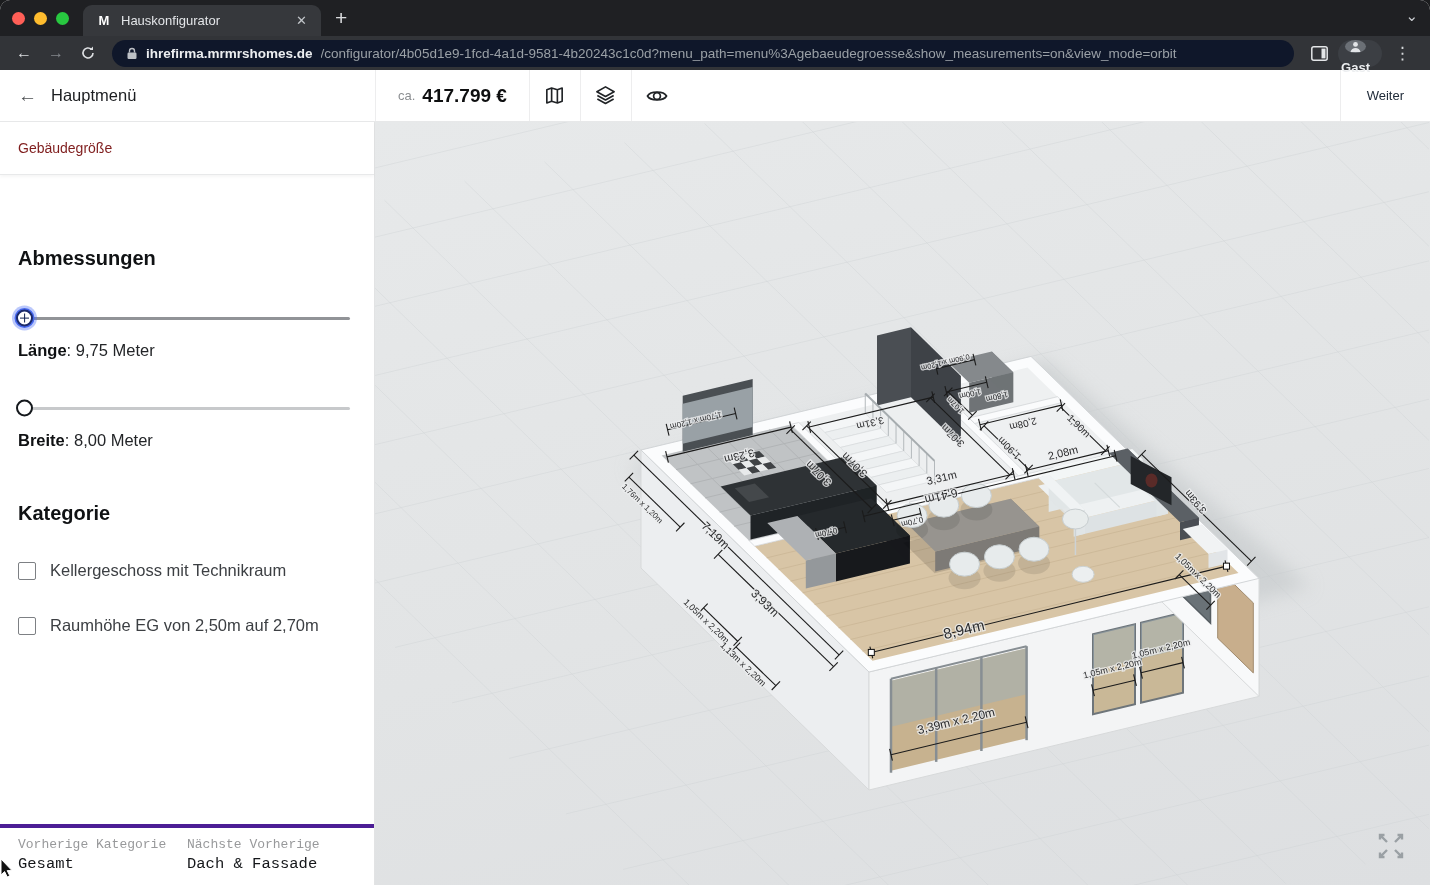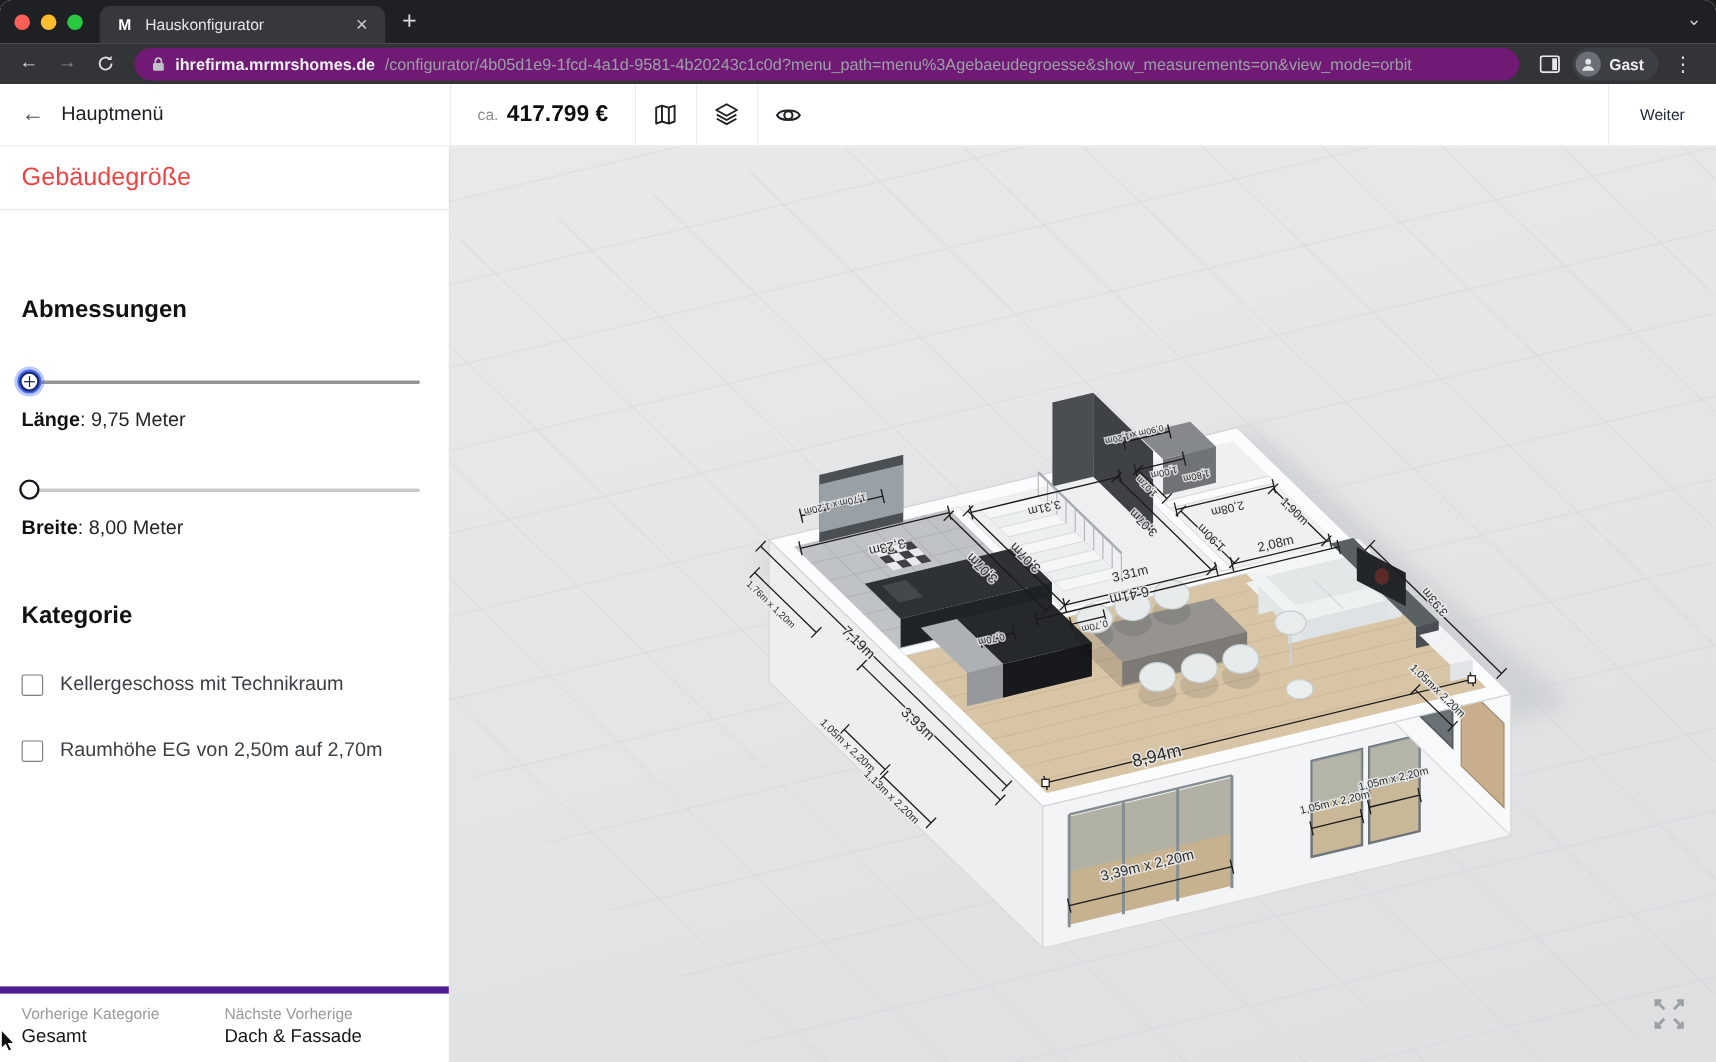--- a/index.html
+++ b/index.html
@@ -18,28 +18,28 @@
               color:#fff; font-weight:900; font-size:13px; letter-spacing:-1px; }
   .tab .title { color:#e3e5e8; font-size:13px; flex:1; white-space:nowrap; overflow:hidden; }
   .tab .close { color:#c3c7cb; font-size:13px; padding:2px 4px; border-radius:4px; }
   .newtab { color:#d8dadd; font-size:21px; font-weight:300; padding:0 14px 6px 14px; }
   .strip-chevron { position:absolute; right:12px; top:7px; color:#cfd2d6; font-size:15px; }
 
   .toolbar { height:34px; background:#323438; display:flex; align-items:center; padding:0 10px; gap:4px; }
   .navbtn { width:28px; height:26px; display:flex; align-items:center; justify-content:center;
             border-radius:50%; font-size:16px; }
   .back { color:#dcdee1; } .fwd { color:#84888d; } .reload { color:#dcdee1; }
-  .urlbar { flex:1; height:27px; background:#701a75; border-radius:14px; display:flex;
+  .urlbar { flex:1; height:27px; background:#0f172a; border-radius:14px; display:flex;
             align-items:center; padding:0 14px; gap:8px; margin:0 6px; overflow:hidden; }
   .urlbar .lock { flex:none; }
   .url-domain { color:#eceef0; font-size:13.5px; font-weight:700; white-space:nowrap; }
   .url-path { color:#9aa0a6; font-size:13.5px; white-space:nowrap; overflow:hidden; }
   .panelbtn { width:30px; height:26px; display:flex; align-items:center; justify-content:center; }
   .profile { height:27px; background:#3c3f44; border-radius:14px; display:flex; align-items:center;
-             gap:7px; padding:0 12px 0 3px; }
+             gap:7px; padding:0 12px 0 3px;flex-direction:column; }
   .avatar { width:21px; height:21px; border-radius:50%; background:#6b7076; display:flex;
             align-items:center; justify-content:center; }
   .profile .pname { color:#eceef0; font-size:13px; font-weight:600; }
   .dots { color:#d5d8db; font-size:17px; padding:0 8px; letter-spacing:1px; }
 
   
   .appheader { height:52px; background:#fff; border-bottom:1px solid #e7e8e9; display:flex; align-items:stretch; }
   .hm { width:375px; display:flex; align-items:center; gap:14px; padding-left:18px; }
   .hm .arrow { color:#4c4f52; font-size:19px; }
   .hm .lbl { color:#1c1e21; font-size:16.5px; }
@@ -51,43 +51,43 @@
   .iconcell:last-of-type { border-right:1px solid #ededee; }
   .spacer { flex:1; }
   .weiter { display:flex; align-items:center; padding:12px 26px; border-left:1px solid #ededee;
             color:#212c3a; font-size:13px; font-weight:500; }
 
   
   .main { display:flex; height:763px; }
   .sidebar { width:375px; background:#fff; border-right:1px solid #e2e3e4; position:relative; flex:none; }
   .cat-row { height:53px; display:flex; align-items:center; padding-left:18px;
              border-bottom:1px solid #e8e9ea; box-shadow:0 2px 3px rgba(0,0,0,.04);
-             font-size:21px; color:#ef4444; }
+             font-size:14px; color:#7f1d1d; }
   .panel { padding:0 24px 0 18px; }
   h2.sec { font-size:20px; font-weight:700; color:#101214; }
   .sec-abm { margin-top:72px; }
   .sec-ges { margin-top:52px; }
   .slider { position:relative; height:20px; margin-top:38px; display:flex; align-items:center; }
   .track { width:100%; height:3px; border-radius:2px; }
   .track-a { background:#919397; }
   .track-b { background:#c7c9cb; }
   .thumb { position:absolute; left:0; top:50%; transform:translate(-2px,-50%); width:17px; height:17px;
            background:#fff; border:2px solid #14181c; border-radius:50%; }
   .thumb-focus { border-color:#1b2a6b; box-shadow:0 0 0 4px rgba(76,110,245,.38), 0 0 0 1.5px #4263eb; }
   .thumb-focus::before, .thumb-focus::after { content:""; position:absolute; background:#10204f; }
   .thumb-focus::before { left:50%; top:2px; bottom:2px; width:1.8px; transform:translateX(-50%); }
   .thumb-focus::after  { top:50%; left:2px; right:2px; height:1.8px; transform:translateY(-50%); }
   .sliderlabel { margin-top:13px; font-size:16.5px; color:#232528; }
   .sliderlabel b { color:#0f1113; }
   .chk-row { display:flex; align-items:center; gap:14px; margin-top:36px; }
   .chk-row:first-of-type { margin-top:34px; }
   .chk { width:18px; height:18px; border:1.6px solid #7d8084; border-radius:2px; background:#fff; flex:none; }
   .chk-lbl { font-size:16.5px; color:#3c3f43; }
-  .side-footer { position:absolute; left:0; right:0; bottom:0; border-top:6px solid #4c1d95;
-                 display:flex; padding:9px 18px 12px 18px; }
+  .side-footer { position:absolute; left:0; right:0; bottom:0; border-top:4px solid #4c1d95;
+                 display:flex; padding:9px 18px 12px 18px;font-family:Liberation Mono, monospace; }
   .fcol { width:182px; }
   .fsmall { font-size:13px; color:#98999b; }
   .fval { font-size:15.5px; color:#141619; margin-top:3px; }
 
   .canvas { flex:1; position:relative; overflow:hidden;
             background:linear-gradient(165deg,#e7e9ea 0%,#e2e4e5 55%,#dddfe1 100%); }
   .canvas svg.scene { position:absolute; inset:0; }
   .fsicon { position:absolute; right:22px; bottom:18px; color:#9aa0a4; }
   .mlabel { font-family:"Liberation Sans",sans-serif; fill:#2b2c2e;
             paint-order:stroke; stroke:rgba(236,238,239,.8); stroke-width:2.6px; text-anchor:middle; }

